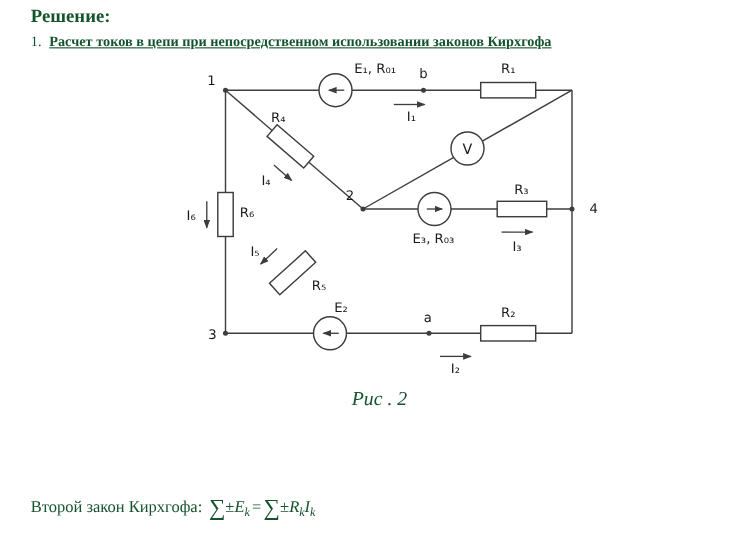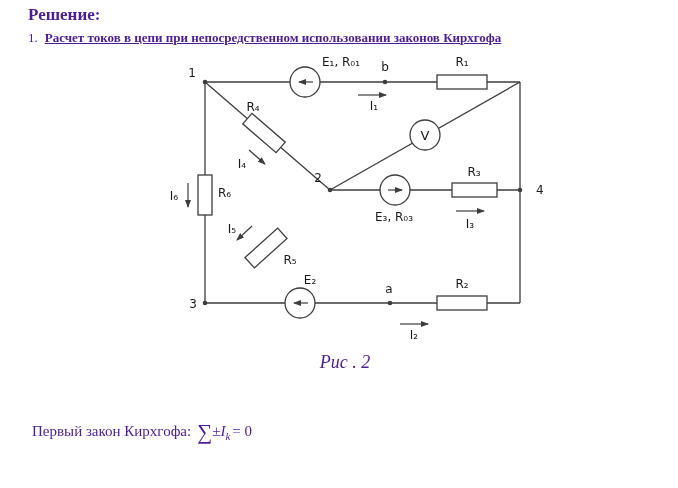--- a/index.html
+++ b/index.html
@@ -1,17 +1,17 @@
 <!DOCTYPE html>
 <html><head>
 <meta charset="utf-8">
 <style>
   * { margin:0; padding:0; box-sizing:border-box; }
   html,body { width:678px; height:488px; background:#ffffff; }
-  .page { position:relative; width:678px; height:488px; font-family:"Liberation Serif", serif; color:#4c1d95; overflow:hidden; }
+  .page { position:relative; width:678px; height:488px; font-family:"Liberation Serif", serif; color:#14532d; overflow:hidden; }
   .title { position:absolute; left:28px; top:5px; font-size:17px; font-weight:bold; }
   .item-line { position:absolute; left:28px; top:30px; font-size:13px; white-space:nowrap; }
   .item-num { margin-right:7px; }
   .item-title { font-weight:bold; text-decoration:underline; }
   .diagram-svg { position:absolute; left:0; top:0; width:678px; height:488px; pointer-events:none; }
   .wire path { fill:none; stroke:#3d3d3d; stroke-width:1.3; }
   .comp rect, .comp circle { fill:#ffffff; stroke:#3d3d3d; stroke-width:1.3; }
   .arrow path { fill:none; stroke:#3d3d3d; stroke-width:1.2; marker-end:url(#arrowhead); }
   .dot circle { fill:#3d3d3d; stroke:none; }
   .dlabel text { font-family:"DejaVu Sans","Liberation Sans",sans-serif; font-size:12px; fill:#1a1a1a; }
@@ -111,18 +111,18 @@
       <text x="310" y="284" text-anchor="middle">E₂</text>
       <text x="462" y="288" text-anchor="middle">R₂</text>
       <text x="414" y="339" text-anchor="middle">I₂</text>
       <text x="425" y="140" text-anchor="middle" class="vtext">V</text>
     </g>
   </svg>
 
   <div class="caption">Рис . 2</div>
 
 
-  <div class="law-line first-law">
-    <span class="law-label">Первый закон Кирхгофа:</span><span class="sum">∑</span><span>±</span><span class="mvar">I</span><sub class="msub">k</sub><span class="meq">= 0</span>
+
+  <div class="law-line second-law">
+    <span class="law-label">Второй закон Кирхгофа:</span><span class="sum">∑</span><span>±</span><span class="mvar">E</span><sub class="msub">k</sub><span class="meq">=</span><span class="sum">∑</span><span>±</span><span class="mvar">R</span><sub class="msub">k</sub><span class="mvar">I</span><sub class="msub">k</sub>
   </div>
-
 
 </div>
 
 </body></html>

